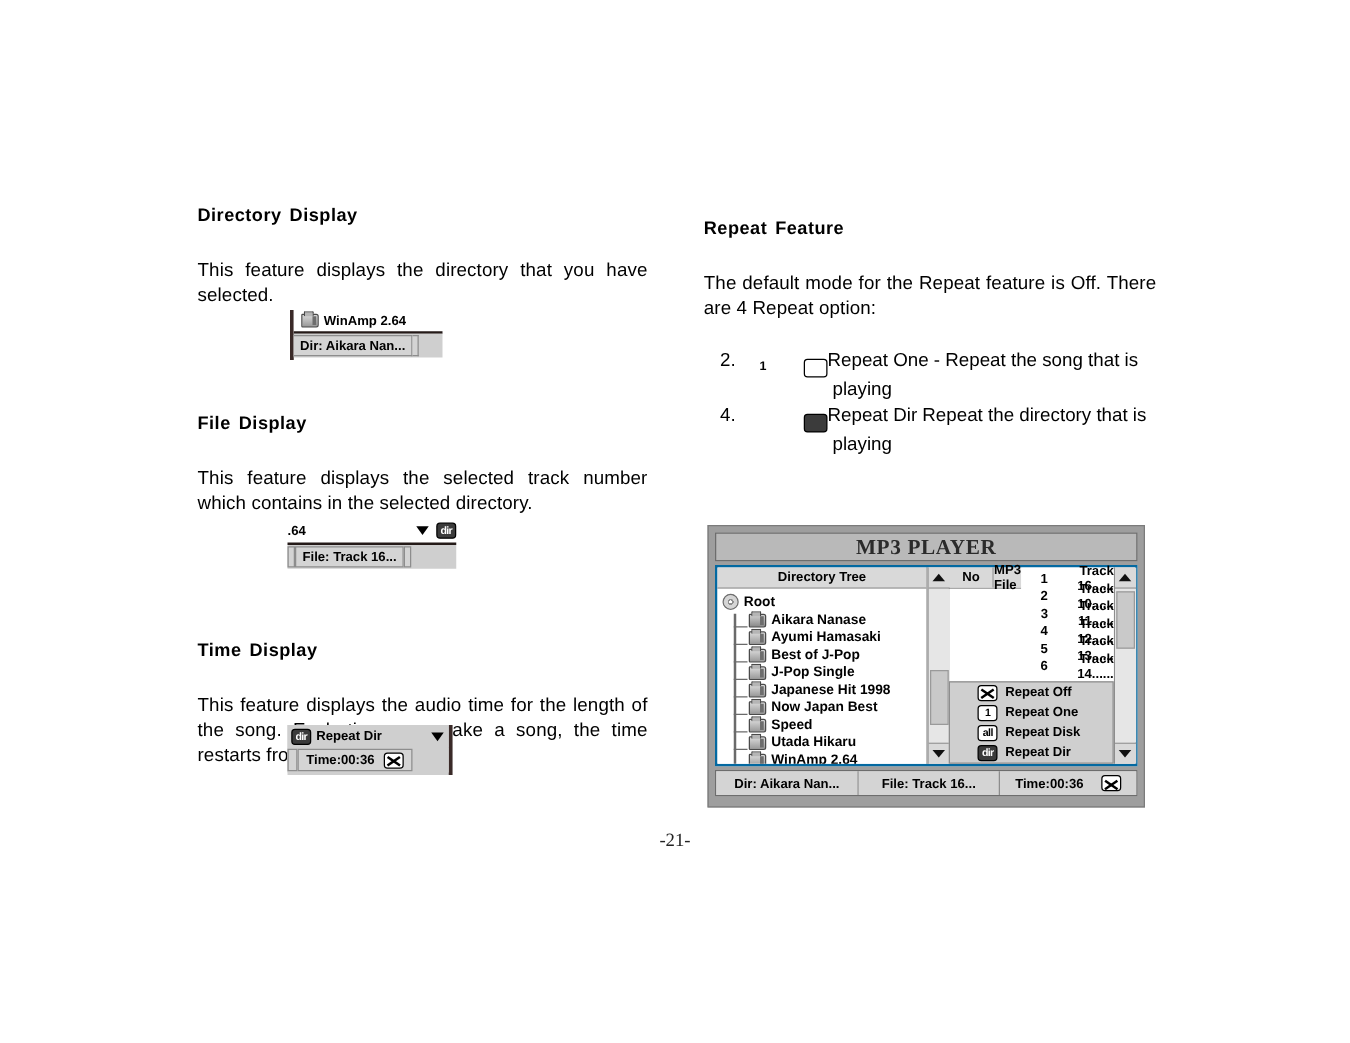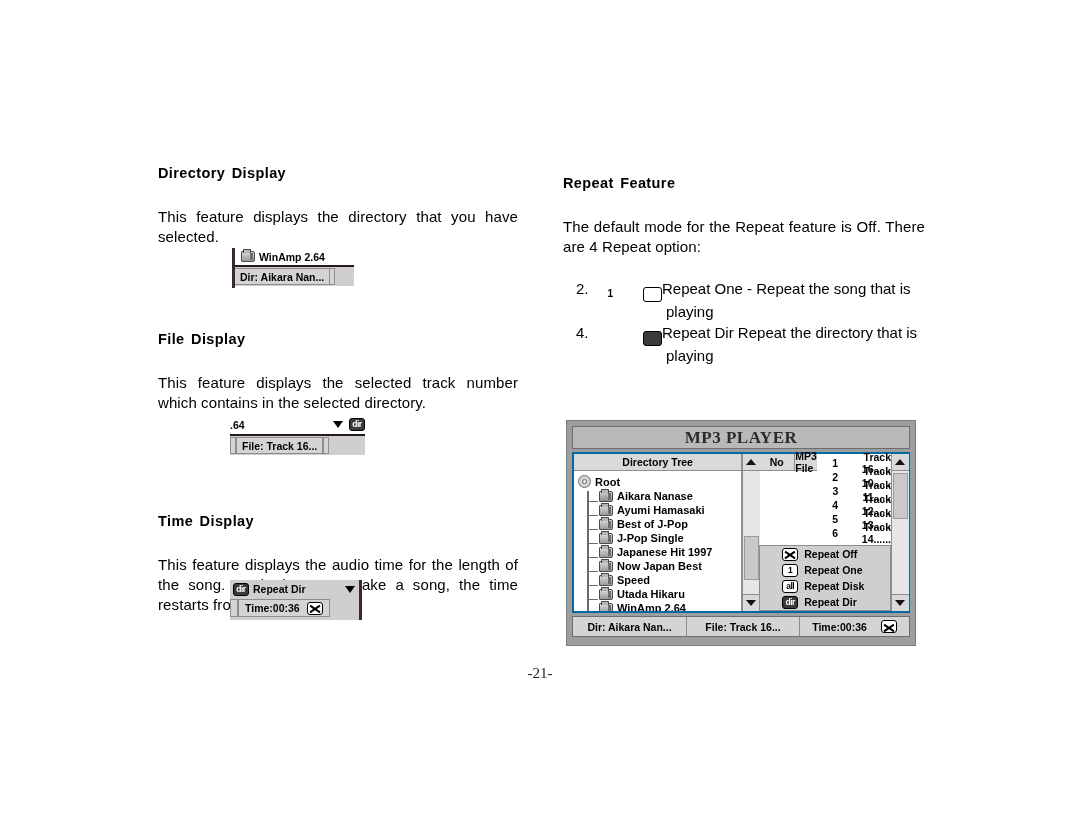--- a/index.html
+++ b/index.html
@@ -367,21 +367,21 @@
             <span>Best of J-Pop</span>
           </div>
           <div class="tnode child">
             <span class="tdash"></span>
             <span class="ico-folder"></span>
             <span>J-Pop Single</span>
           </div>
           <div class="tnode child">
             <span class="tdash"></span>
             <span class="ico-folder"></span>
-            <span>Japanese Hit 1997</span>
+            <span>Japanese Hit 1998</span>
           </div>
           <div class="tnode child">
             <span class="tdash"></span>
             <span class="ico-folder"></span>
             <span>Now Japan Best</span>
           </div>
           <div class="tnode child">
             <span class="tdash"></span>
             <span class="ico-folder"></span>
             <span>Speed</span>

